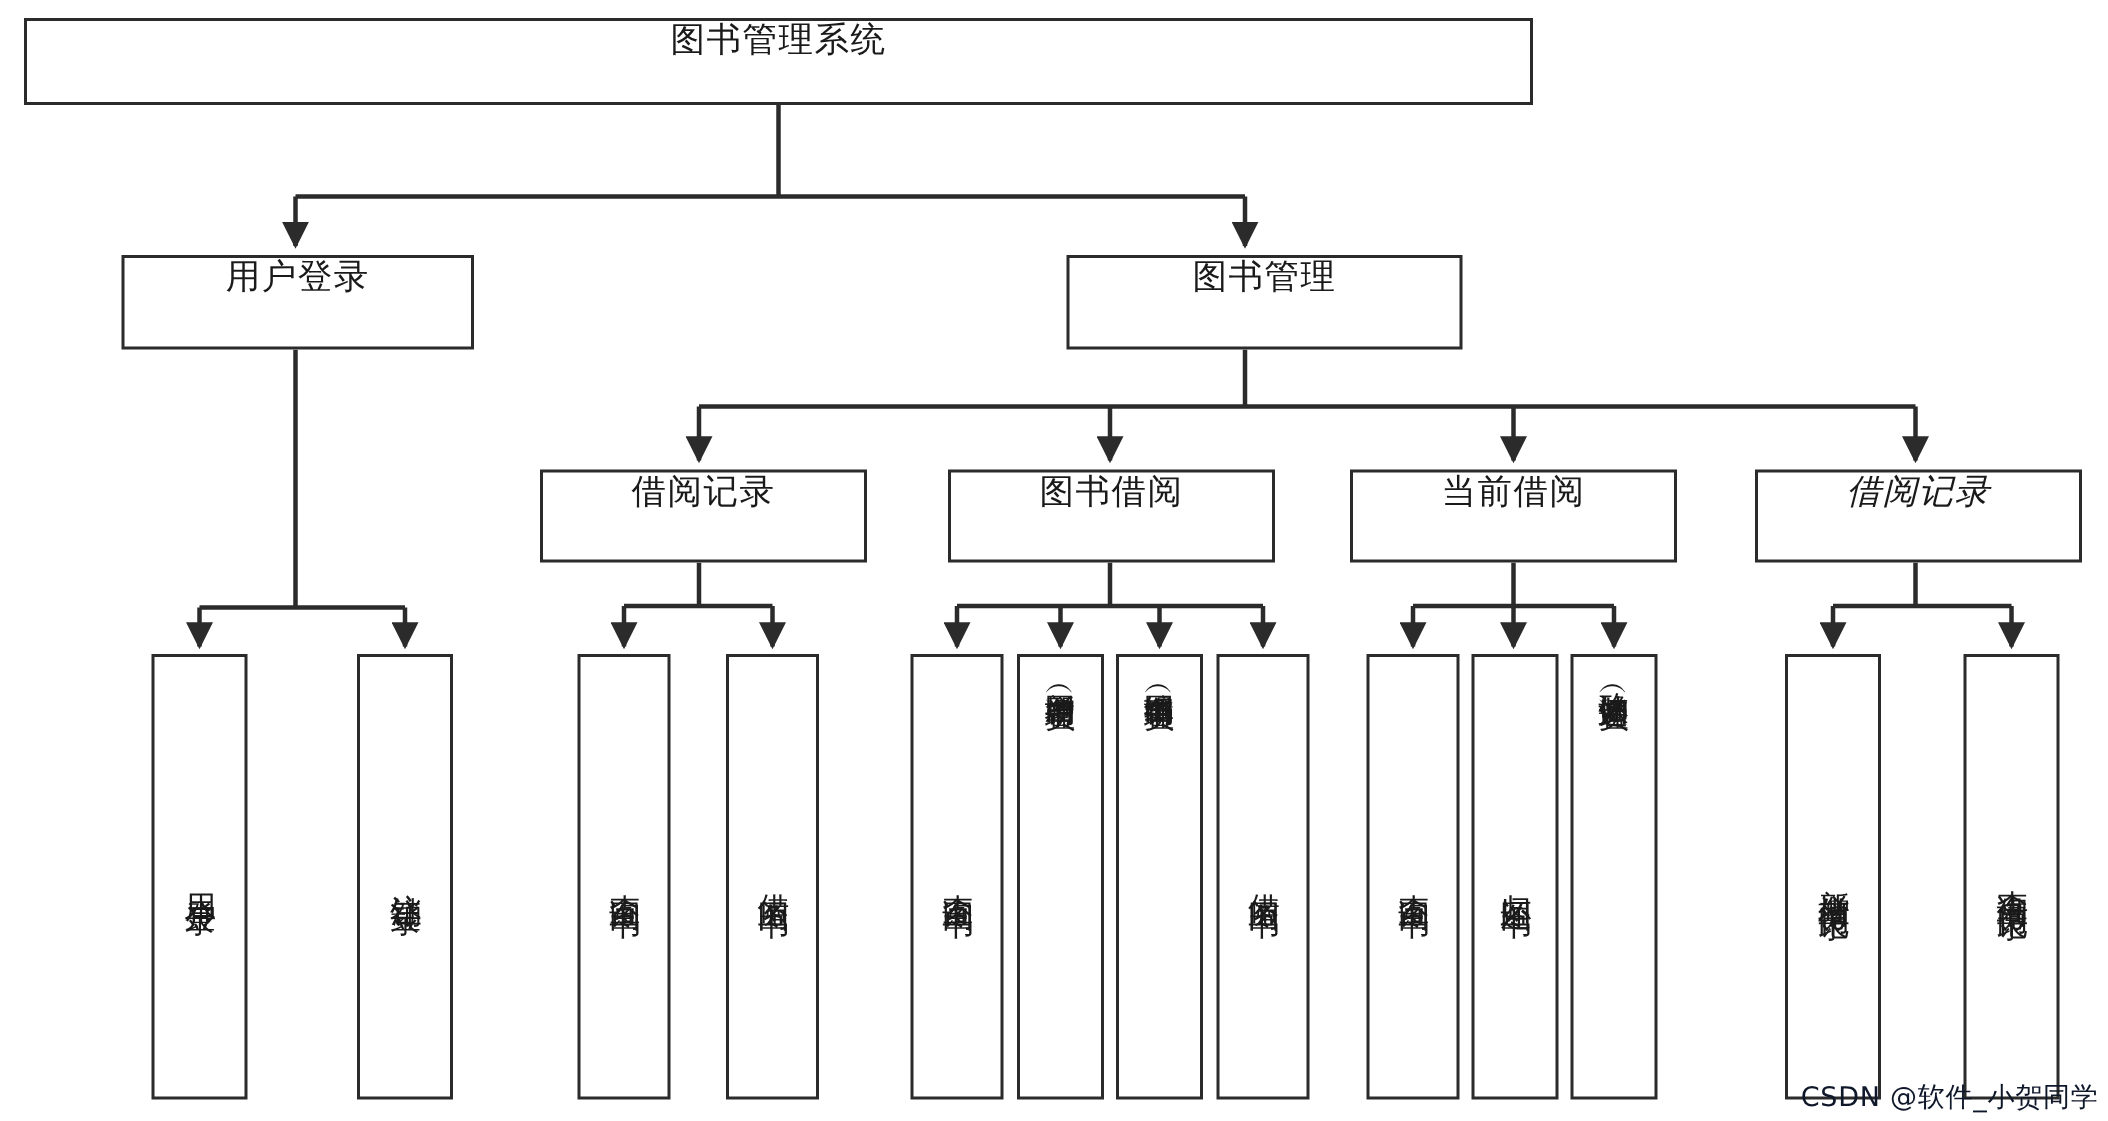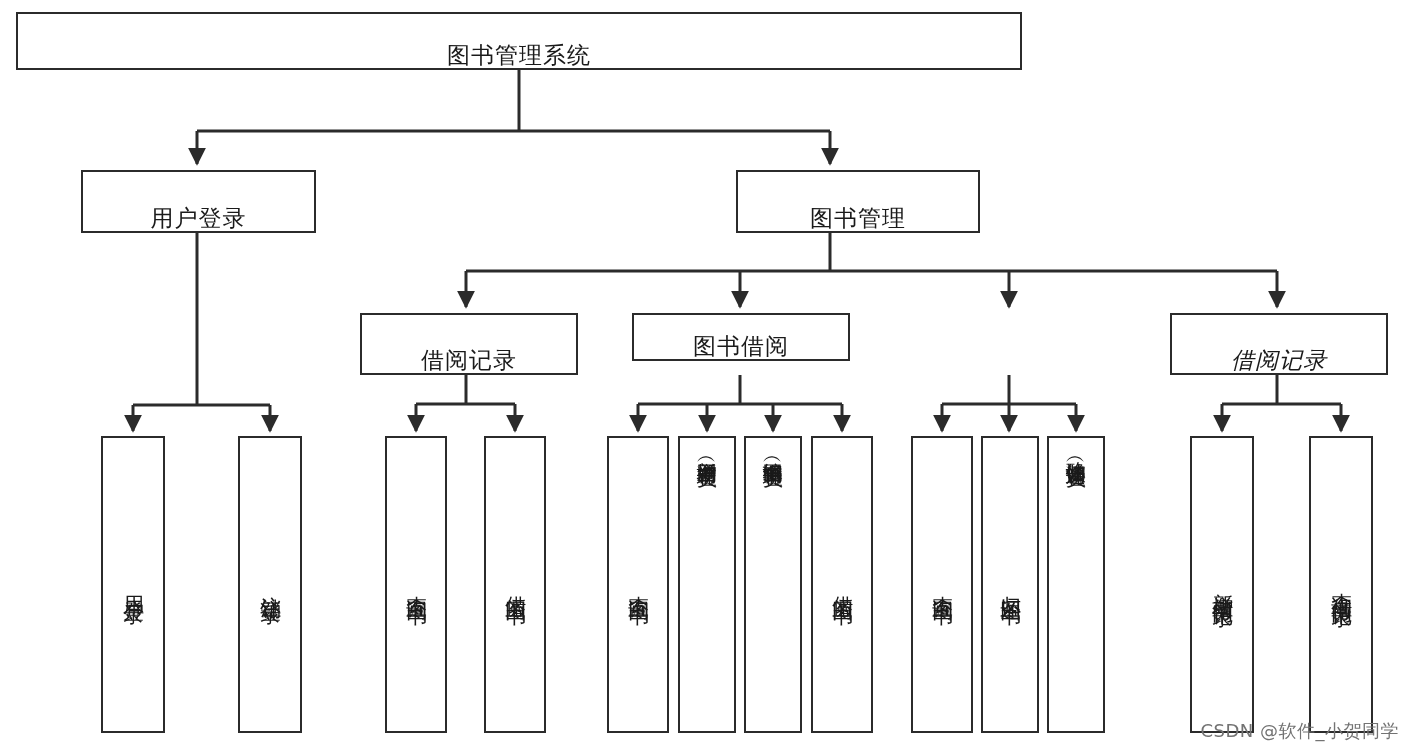--- a/index.html
+++ b/index.html
@@ -25,21 +25,21 @@
     width: 1405px;
     height: 747px;
     pointer-events: none;
   }
   .node {
     position: absolute;
     box-sizing: border-box;
     background: #ffffff;
     border: 2.5px solid #2b2b2b;
     display: flex;
-    align-items: flex-end;
+    align-items: flex-start;
     justify-content: center;
     color: #1a1a1a;
   }
   .node-label {
     display: block;
     text-align: center;
     line-height: 1.15;
     white-space: nowrap;
   }
   
@@ -67,21 +67,21 @@
   
   .node.vert.midtext {
     align-items: center;
     padding-top: 0;
   }
   #watermark {
     position: absolute;
     right: 6px;
     bottom: 4px;
     font-size: 18px;
-    color: #737373;
+    color: #0f172a;
     letter-spacing: 0.5px;
     white-space: nowrap;
     user-select: none;
   }
 </style>
 </head>
 <body>
 
 <div id="canvas">
 
@@ -136,32 +136,35 @@
   </svg>
 
   <div class="node horiz" style="left:16px; top:12px; width:1006px; height:58px;">
     <span class="node-label">图书管理系统</span>
   </div>
 
   <div class="node horiz" style="left:81px; top:170px; width:235px; height:63px;">
     <span class="node-label">用户登录</span>
   </div>
 
-  <div class="node horiz" style="left:711px; top:170px; width:244px; height:63px;margin-left:25px;">
+  <div class="node horiz" style="left:711px; top:170px; width:264px; height:63px;">
     <span class="node-label">图书管理</span>
   </div>
 
   <div class="node horiz" style="left:360px; top:313px; width:218px; height:62px;">
     <span class="node-label">借阅记录</span>
   </div>
 
-  <div class="node horiz" style="left:632px; top:313px; width:218px; height:48px;">
+  <div class="node horiz" style="left:632px; top:313px; width:218px; height:62px;">
     <span class="node-label">图书借阅</span>
   </div>
 
+  <div class="node horiz" style="left:900px; top:313px; width:218px; height:62px;">
+    <span class="node-label">当前借阅</span>
+  </div>
 
   <div class="node horiz" style="left:1170px; top:313px; width:218px; height:62px;font-style:italic;">
     <span class="node-label">借阅记录</span>
   </div>
 
   <div class="node vert midtext" style="left:101px; top:436px; width:64px; height:297px;">
     <span class="node-label">用户登录</span>
   </div>
 
   <div class="node vert midtext" style="left:238px; top:436px; width:64px; height:297px;">

